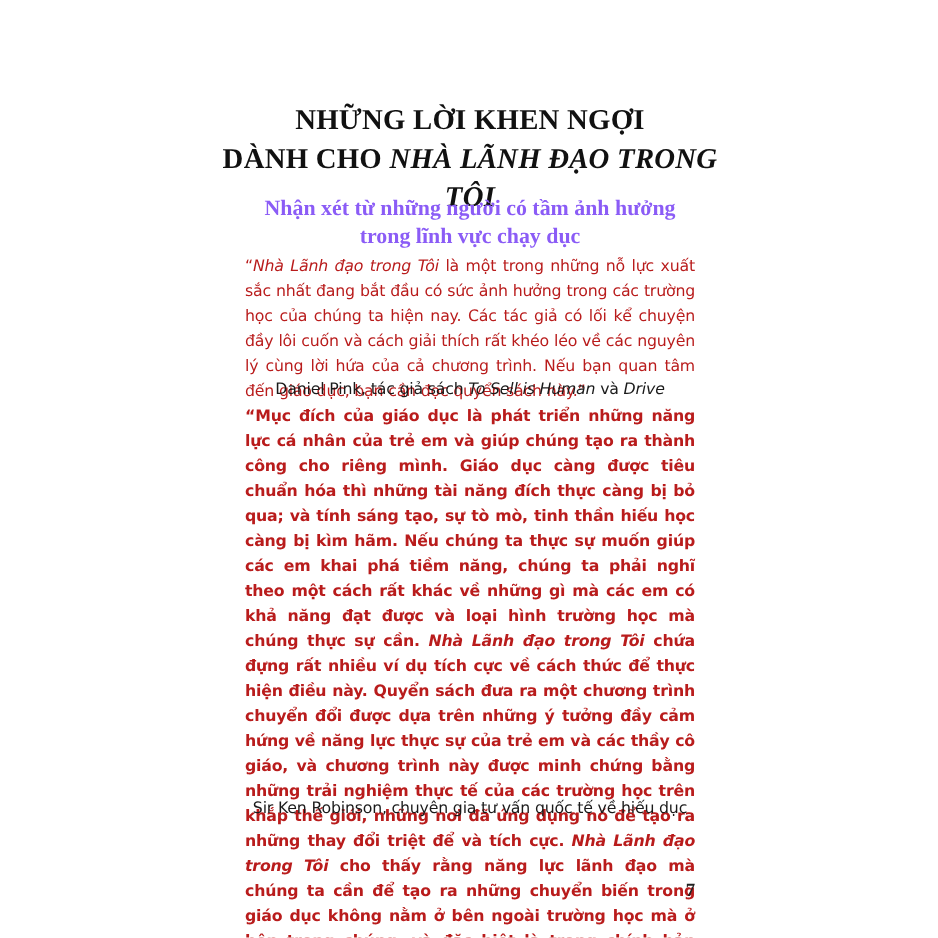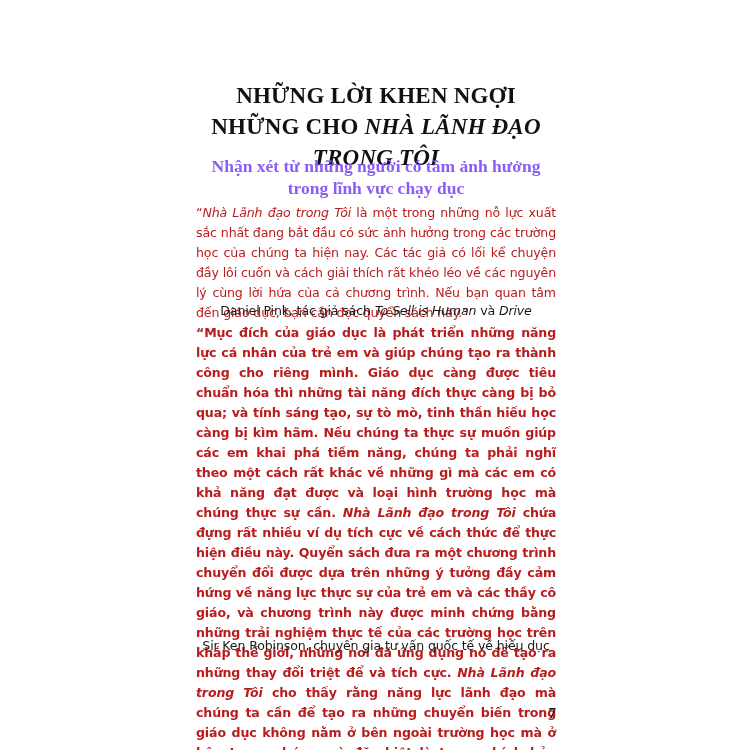--- a/index.html
+++ b/index.html
@@ -40,21 +40,21 @@
     position: absolute; left: 340px; top: 705px; width: 20px; text-align: right;
     font-family: "Liberation Serif", serif; font-weight: bold; font-size: 15px; color: #222;
   }
 </style>
 </head>
 <body>
 
 <div class="page">
   <div class="title">
     <div>NHỮNG LỜI KHEN NGỢI</div>
-    <div><span>NHỮNG CHO </span><span class="it">NHÀ LÃNH ĐẠO TRONG TÔI</span></div>
+    <div><span>DÀNH CHO </span><span class="it">NHÀ LÃNH ĐẠO TRONG TÔI</span></div>
   </div>
 
   <div class="subtitle">
     <div>Nhận xét từ những người có tầm ảnh hưởng</div>
     <div>trong lĩnh vực chạy dục</div>
   </div>
 
   <div class="quote q1"><span>“</span><span class="it">Nhà Lãnh đạo trong Tôi</span><span> là một trong những nỗ lực xuất sắc nhất đang bắt đầu có sức ảnh hưởng trong các trường học của chúng ta hiện nay. Các tác giả có lối kể chuyện đầy lôi cuốn và cách giải thích rất khéo léo về các nguyên lý cùng lời hứa của cả chương trình. Nếu bạn quan tâm đến giáo dục, bạn cần đọc quyển sách này.”</span></div>
 
   <div class="attr a1"><span>Daniel Pink, tác giả sách </span><span class="it">To Sell is Human</span><span> và </span><span class="it">Drive</span></div>

